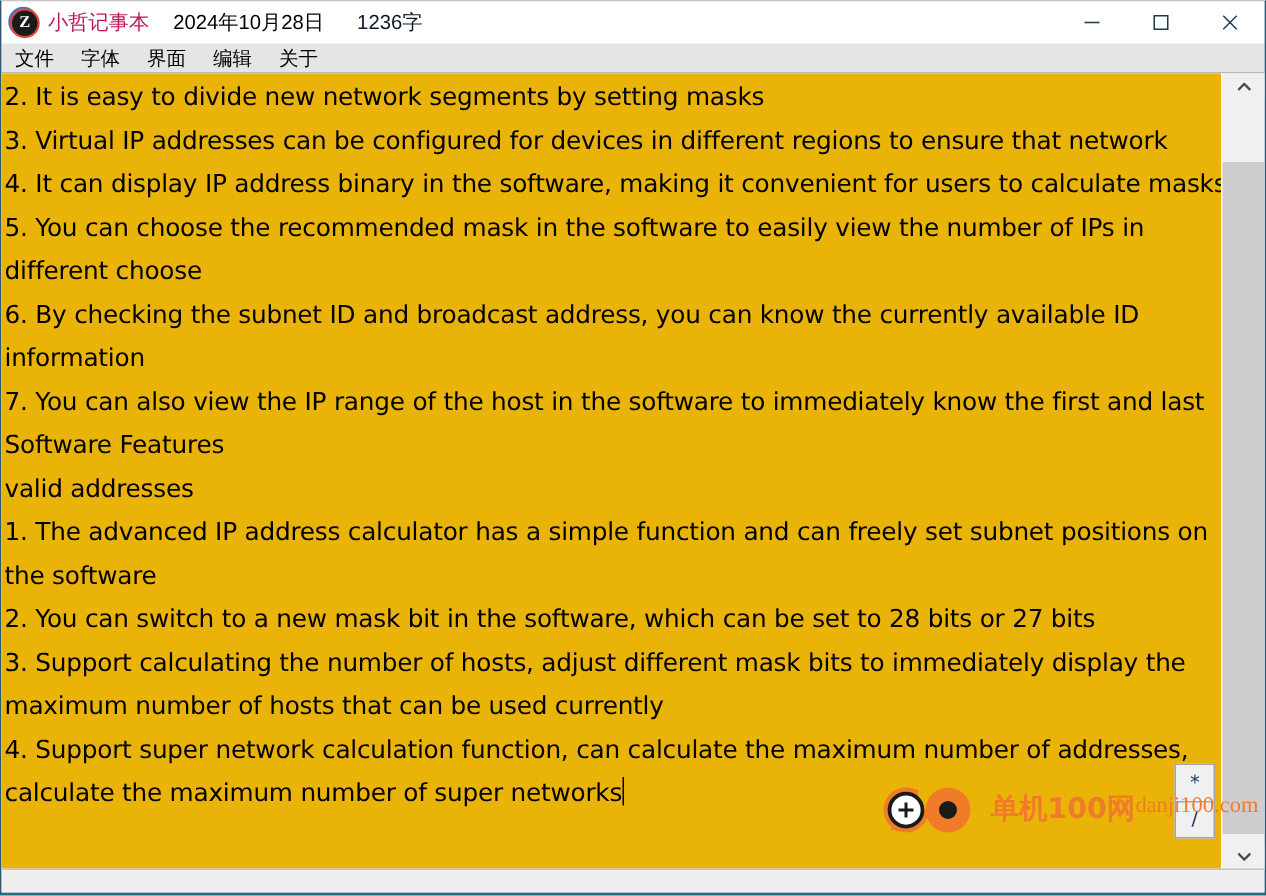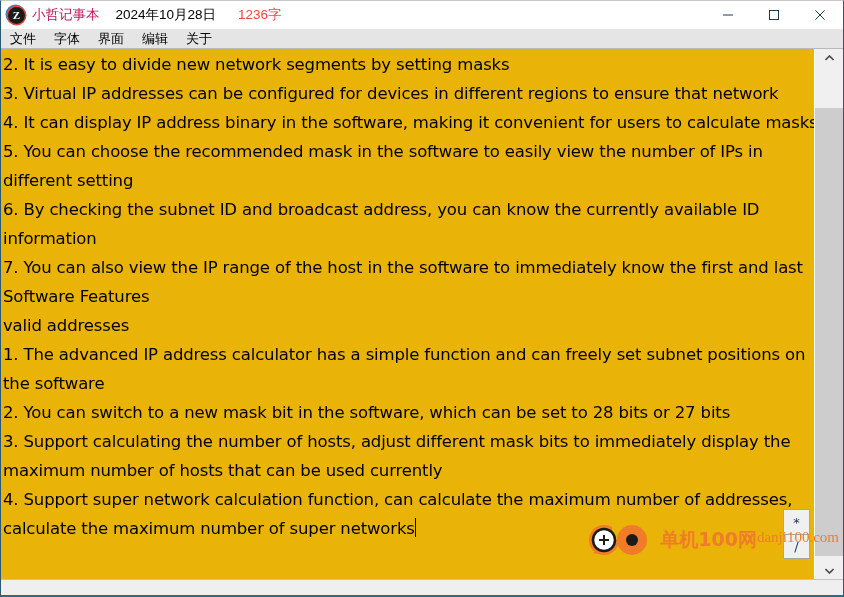--- a/index.html
+++ b/index.html
@@ -60,21 +60,21 @@
     letter-spacing: 0px;
   }
   .title-date {
     font-size: 13.5px;
     color: #000000;
     margin-left: 16px;
     white-space: nowrap;
   }
   .title-count {
     font-size: 13.5px;
-    color: #ef4444;
+    color: #0f172a;
     margin-left: 22px;
     white-space: nowrap;
   }
 
   .win-buttons {
     position: absolute;
     right: 0; top: 0;
     height: 28px;
     display: flex;
   }
@@ -288,21 +288,21 @@
     <div class="menu-item">编辑</div>
     <div class="menu-item">关于</div>
   </div>
 
   <div class="editor-wrap">
     <div class="editor">
       <div class="line">2. It is easy to divide new network segments by setting masks</div>
       <div class="line">3. Virtual IP addresses can be configured for devices in different regions to ensure that network</div>
       <div class="line">4. It can display IP address binary in the software, making it convenient for users to calculate masks</div>
       <div class="line">5. You can choose the recommended mask in the software to easily view the number of IPs in</div>
-      <div class="line">different setting</div>
+      <div class="line">different choose</div>
       <div class="line">6. By checking the subnet ID and broadcast address, you can know the currently available ID</div>
       <div class="line">information</div>
       <div class="line">7. You can also view the IP range of the host in the software to immediately know the first and last</div>
       <div class="line">Software Features</div>
       <div class="line">valid addresses</div>
       <div class="line">1. The advanced IP address calculator has a simple function and can freely set subnet positions on</div>
       <div class="line">the software</div>
       <div class="line">2. You can switch to a new mask bit in the software, which can be set to 28 bits or 27 bits</div>
       <div class="line">3. Support calculating the number of hosts, adjust different mask bits to immediately display the</div>
       <div class="line">maximum number of hosts that can be used currently</div>

